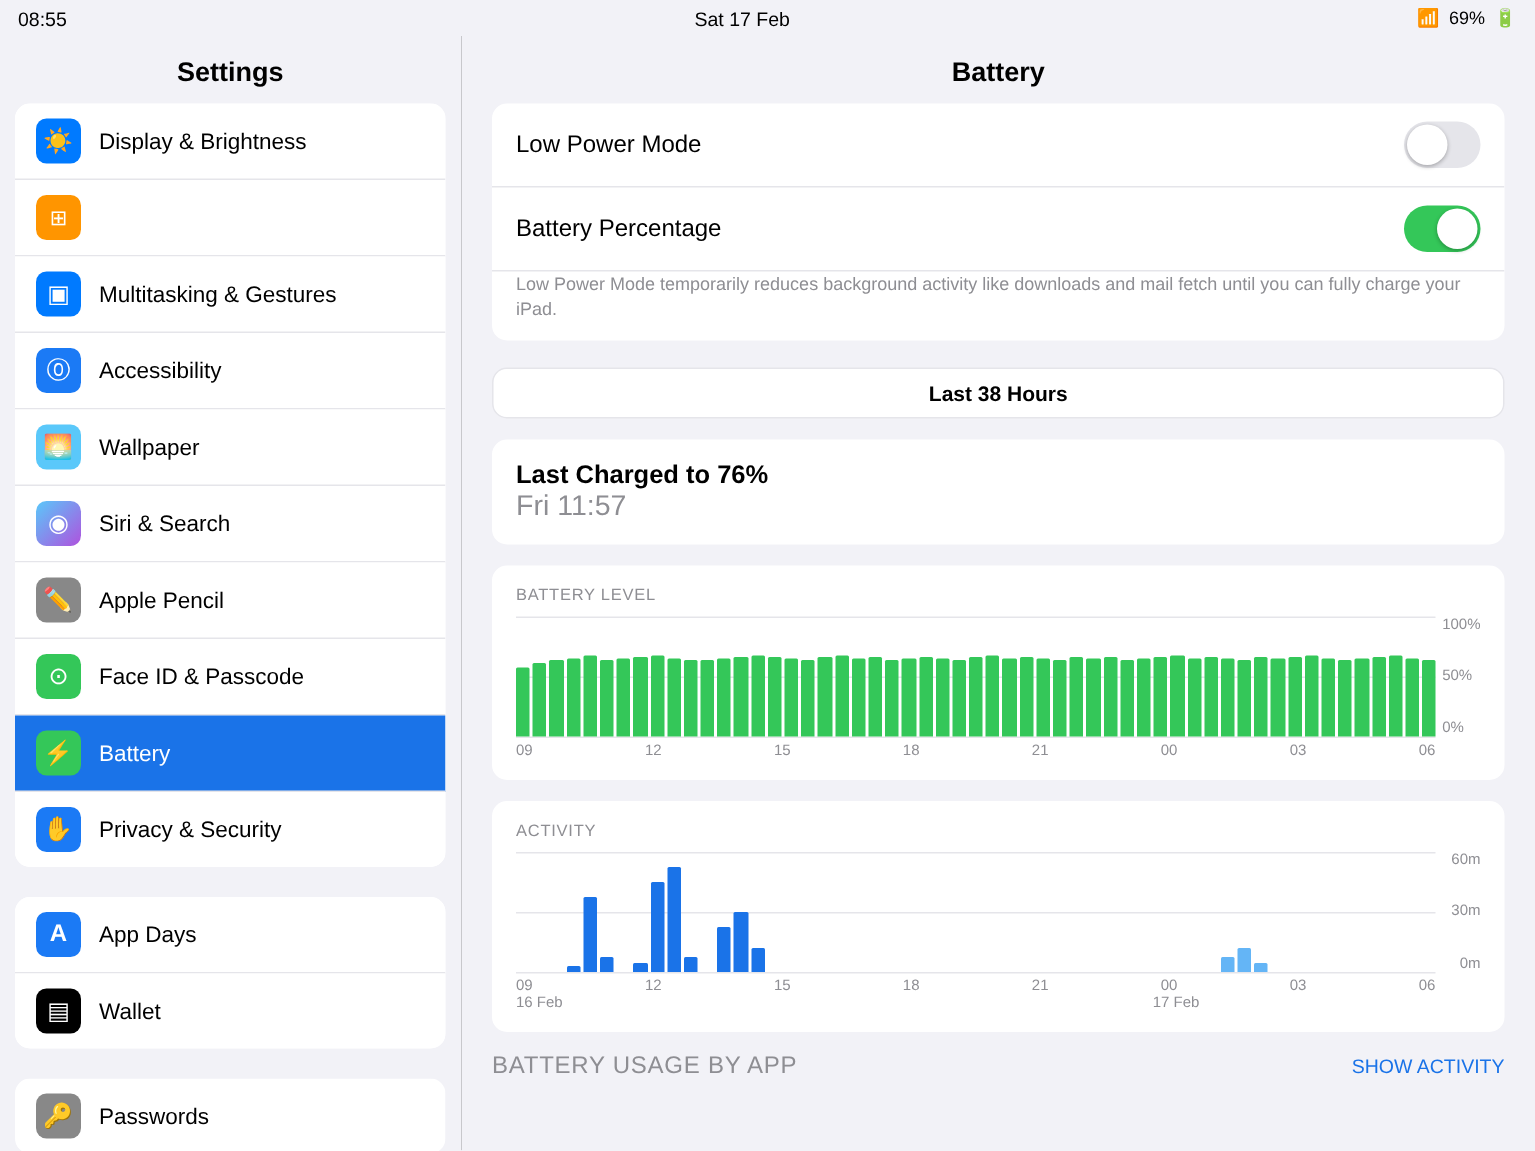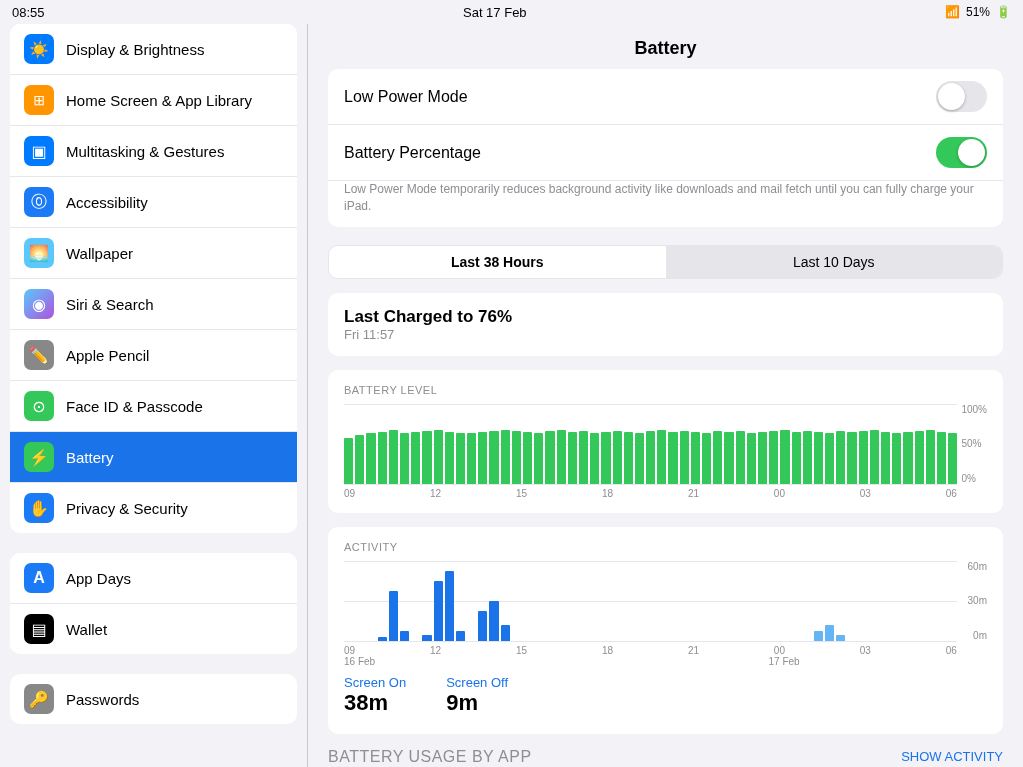--- a/index.html
+++ b/index.html
@@ -78,21 +78,21 @@
     }
     .segment-btn {
       flex: 1; padding: 8px; text-align: center; font-size: 14px;
       cursor: pointer; color: #000; background: #e5e5ea;
     }
     .segment-btn.active { background: #fff; font-weight: 600; }
 
     
     .last-charged { background: #fff; border-radius: 10px; padding: 14px 16px; margin-bottom: 14px; }
     .last-charged-title { font-size: 17px; font-weight: 600; color: #000; }
-    .last-charged-sub { font-size: 13px; color: #8e8e93; }
+    .last-charged-sub { font-size: 19px; color: #8e8e93; }
 
     
     .chart-section { background: #fff; border-radius: 10px; padding: 14px 16px; margin-bottom: 14px; }
     .chart-label { font-size: 11px; color: #8e8e93; letter-spacing: 0.5px; margin-bottom: 8px; font-weight: 500; }
     .battery-chart { position: relative; height: 80px; margin-bottom: 4px; }
     .battery-bars { display: flex; align-items: flex-end; height: 70px; gap: 2px; position: absolute; left: 0; right: 30px; bottom: 0; }
     .bar-wrapper { flex: 1; display: flex; flex-direction: column; justify-content: flex-end; height: 100%; }
     .bar { background: #34c759; width: 100%; border-radius: 1px 1px 0 0; }
     .chart-y-labels { position: absolute; right: 0; top: 0; bottom: 0; display: flex; flex-direction: column; justify-content: space-between; font-size: 10px; color: #8e8e93; }
     .chart-x-labels { display: flex; justify-content: space-between; font-size: 10px; color: #8e8e93; padding-right: 30px; margin-top: 2px; }
@@ -125,37 +125,37 @@
     .grid-line { position: absolute; left: 0; right: 0; border-top: 1px solid #e5e5ea; }
   </style>
 </head>
 <body>
 
 <div class="status-bar">
   <span>08:55</span>
   <span>Sat 17 Feb</span>
   <div class="status-bar-right">
     <span>📶</span>
-    <span>51%</span>
+    <span>69%</span>
     <span>🔋</span>
   </div>
 </div>
 
 <div class="main-layout">
 
   <div class="sidebar">
+    <div class="sidebar-title">Settings</div>
 
     <div class="sidebar-section">
       <div class="sidebar-item">
         <div class="sidebar-item-icon" style="background:#007aff;">☀️</div>
         <span class="sidebar-item-label">Display &amp; Brightness</span>
       </div>
       <div class="sidebar-item">
         <div class="sidebar-item-icon" style="background:#ff9500;color:#fff;font-size:14px;">⊞</div>
-        <span class="sidebar-item-label">Home Screen &amp; App Library</span>
       </div>
       <div class="sidebar-item">
         <div class="sidebar-item-icon" style="background:#007aff;color:#fff;">▣</div>
         <span class="sidebar-item-label">Multitasking &amp; Gestures</span>
       </div>
       <div class="sidebar-item">
         <div class="sidebar-item-icon" style="background:#1b7af5;color:#fff;">⓪</div>
         <span class="sidebar-item-label">Accessibility</span>
       </div>
       <div class="sidebar-item">
@@ -219,21 +219,20 @@
           <span class="settings-row-label">Battery Percentage</span>
           <div class="toggle on">
             <div class="toggle-knob"></div>
           </div>
         </div>
         <div class="settings-row-sub">Low Power Mode temporarily reduces background activity like downloads and mail fetch until you can fully charge your iPad.</div>
       </div>
 
       <div class="segment-control">
         <div class="segment-btn active">Last 38 Hours</div>
-        <div class="segment-btn">Last 10 Days</div>
       </div>
 
       <div class="last-charged">
         <div class="last-charged-title">Last Charged to 76%</div>
         <div class="last-charged-sub">Fri 11:57</div>
       </div>
 
       <div class="chart-section">
         <div class="chart-label">BATTERY LEVEL</div>
         <div class="battery-chart">
@@ -622,30 +621,20 @@
           <span>16 Feb</span>
           <span></span>
           <span></span>
           <span></span>
           <span></span>
           <span>17 Feb</span>
           <span></span>
           <span></span>
         </div>
 
-        <div class="screen-stats">
-          <div>
-            <div class="screen-stat-label">Screen On</div>
-            <div class="screen-stat-value">38m</div>
-          </div>
-          <div>
-            <div class="screen-stat-label">Screen Off</div>
-            <div class="screen-stat-value">9m</div>
-          </div>
-        </div>
       </div>
 
       <div class="usage-header">
         <span class="usage-title">BATTERY USAGE BY APP</span>
         <span class="show-activity">SHOW ACTIVITY</span>
       </div>
 
     </div>
 
   </div>

